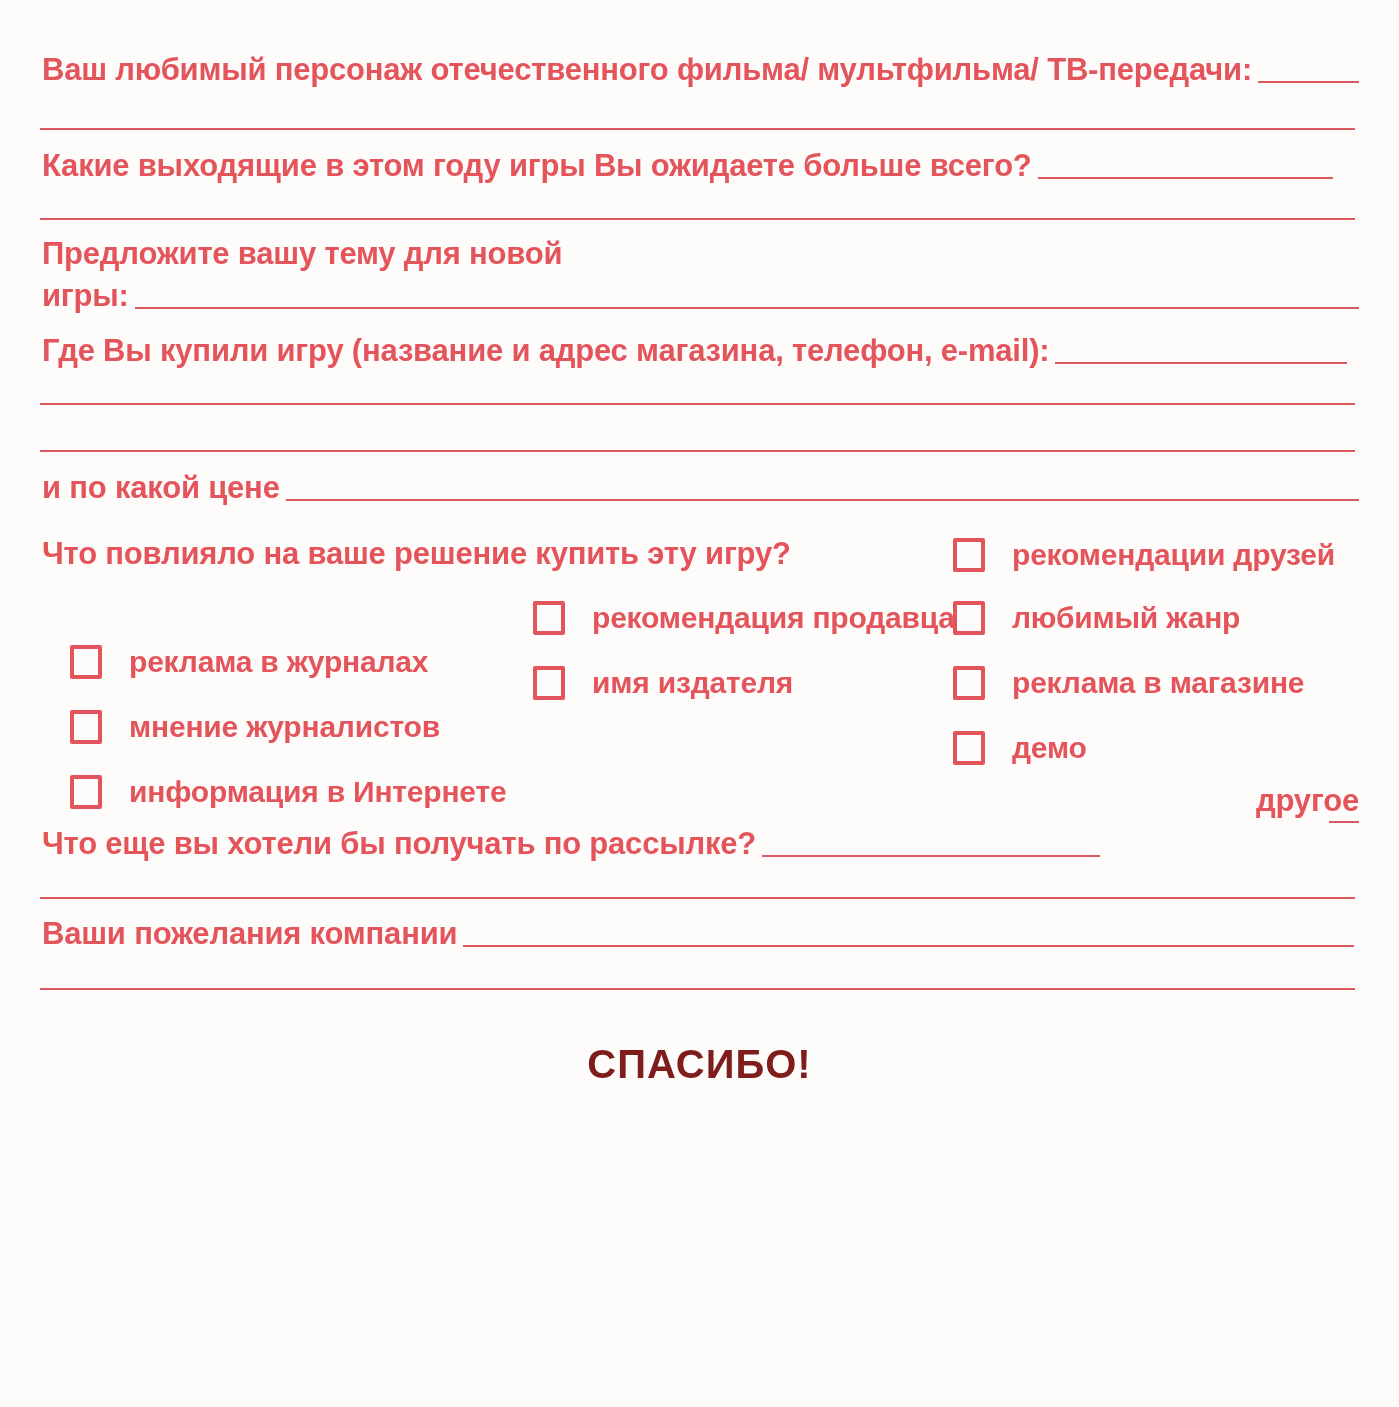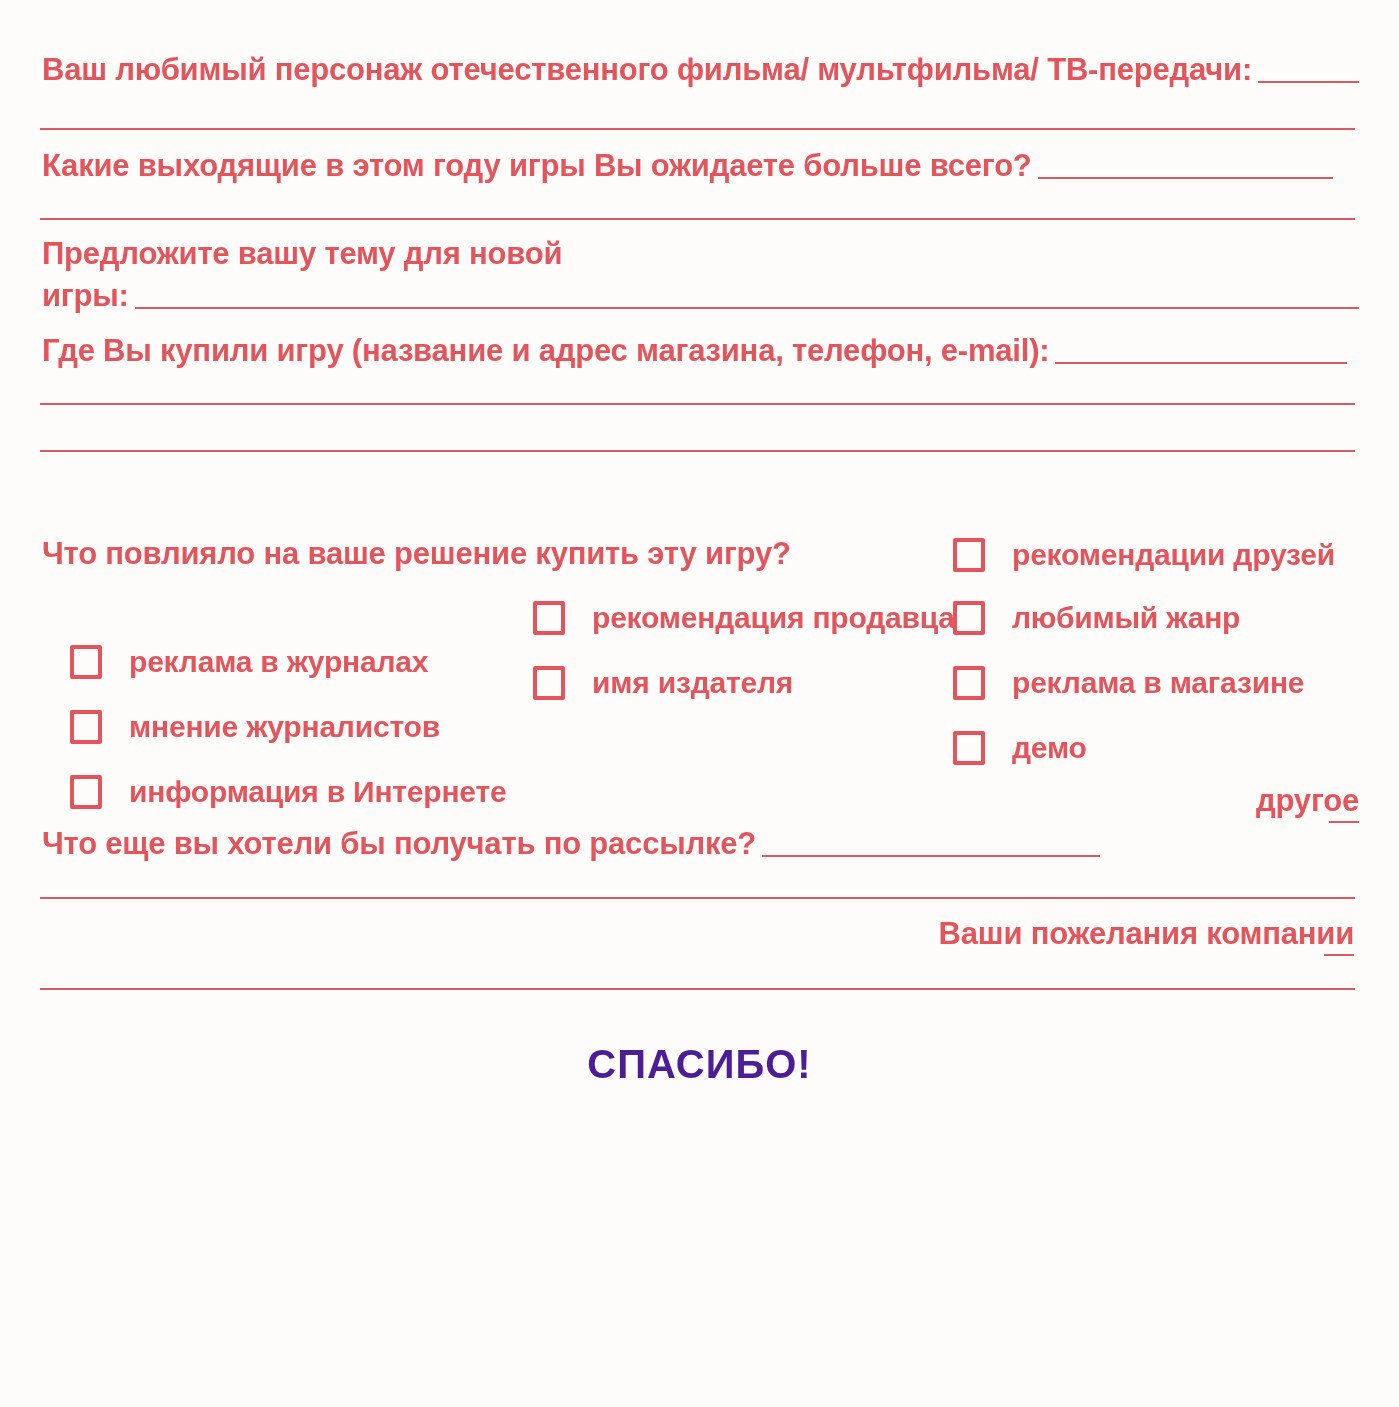--- a/index.html
+++ b/index.html
@@ -39,21 +39,21 @@
   .cb{
     width:24px;height:26px;flex:0 0 auto;
     border:4px solid #e4545b;border-radius:2px;background:transparent;
   }
   .cblabel{
     font-size:30px;font-weight:700;letter-spacing:-0.2px;white-space:nowrap;
     line-height:40px;
   }
   .thanks{
     position:absolute;left:0;width:1399px;text-align:center;
-    font-size:40px;font-weight:700;letter-spacing:1px;color:#4c1d95;
+    font-size:40px;font-weight:700;letter-spacing:1px;color:#7f1d1d;
   }
 </style>
 </head>
 <body>
 
 <div class="sheet">
 
   <div class="qrow" style="top:50px;left:42px;right:40px;">
     <span class="qtext">Ваш любимый персонаж отечественного фильма/ мультфильма/ ТВ-передачи:</span>
     <span class="fill"></span>
@@ -72,20 +72,24 @@
     <span class="fill"></span>
   </div>
 
   <div class="qrow" style="top:331px;left:42px;right:52px;">
     <span class="qtext">Где Вы купили игру (название и адрес магазина, телефон, e-mail):</span>
     <span class="fill"></span>
   </div>
   <div class="rule" style="top:403px;"></div>
   <div class="rule" style="top:450px;"></div>
 
+  <div class="qrow" style="top:468px;left:42px;right:40px;">
+    <span class="qtext">и по какой цене</span>
+    <span class="fill"></span>
+  </div>
 
   <div class="qtext" style="position:absolute;top:536px;left:42px;">Что повлияло на ваше решение купить эту игру?</div>
 
   <div class="cbrow" style="top:535px;">
     <div class="cell c3">
       <span class="cb"></span>
       <span class="cblabel">рекомендации друзей</span>
     </div>
   </div>
 
@@ -134,21 +138,21 @@
     <span class="qtext">другое</span>
     <span class="fill"></span>
   </div>
 
   <div class="qrow" style="top:824px;left:42px;right:299px;">
     <span class="qtext">Что еще вы хотели бы получать по рассылке?</span>
     <span class="fill"></span>
   </div>
   <div class="rule" style="top:897px;"></div>
 
-  <div class="qrow" style="top:914px;left:42px;right:45px;flex-direction:column;">
+  <div class="qrow" style="top:914px;left:42px;right:45px;">
     <span class="qtext">Ваши пожелания компании</span>
     <span class="fill"></span>
   </div>
   <div class="rule" style="top:988px;"></div>
 
   <div class="thanks" style="top:1042px;">СПАСИБО!</div>
 
 </div>
 
 </body></html>

